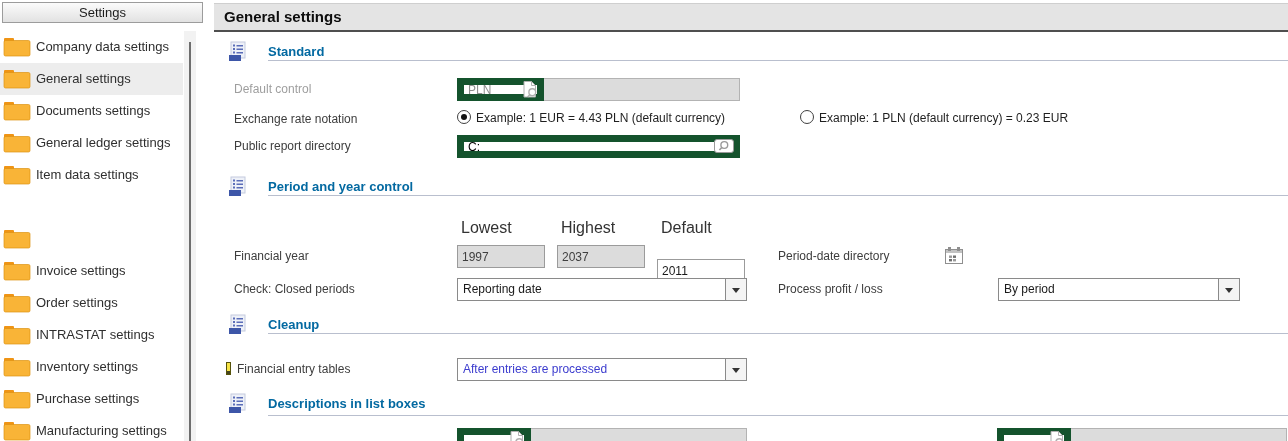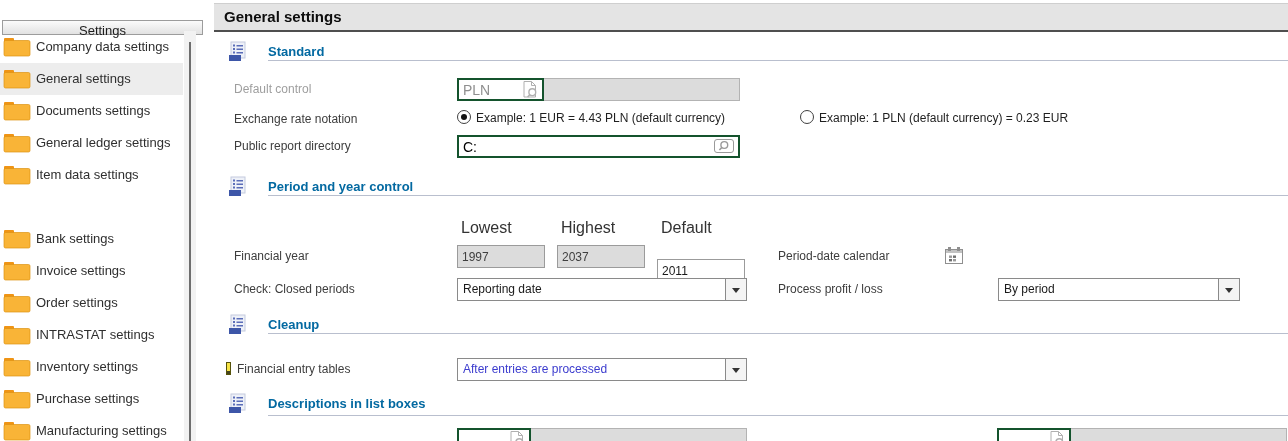--- a/index.html
+++ b/index.html
@@ -4,21 +4,21 @@
 <style>
   html,body{margin:0;padding:0;}
   body{
     width:1288px;height:441px;overflow:hidden;background:#ffffff;
     font-family:"Liberation Sans",sans-serif;color:#2f2f2f;position:relative;
     -webkit-font-smoothing:antialiased;
   }
   
   .sidebar{position:absolute;left:0;top:0;width:210px;height:441px;background:#fff;}
   .sidebar-header{
-    position:absolute;left:2px;top:20px;width:201px;height:15px;
+    position:absolute;left:2px;top:2px;width:201px;height:21px;
     background:linear-gradient(#fbfbfb,#e2e2e2);
     border:1px solid #9c9c9c;box-sizing:border-box;
     text-align:center;line-height:19px;font-size:13px;color:#1d1d1d;cursor:default;
   }
   .nav-item{position:absolute;left:0;width:183px;height:32px;}
   .nav-item.selected{background:#ededed;}
   .nav-item .folder{position:absolute;left:3px;top:5px;}
   .nav-item .nav-label{position:absolute;left:36px;top:0;line-height:32px;font-size:13px;color:#2f2f2f;white-space:nowrap;}
   .scroll-track{position:absolute;left:184px;top:31px;width:12px;bottom:0;background:#f2f2f2;}
   .scroll-thumb{position:absolute;left:5px;top:11px;width:2px;bottom:0;background:#6e6e6e;}
@@ -34,22 +34,22 @@
   .section-rule{position:absolute;left:56px;right:0;height:1px;background:#b9bfce;}
   .flabel{position:absolute;font-size:12px;color:#3d3d3d;line-height:23px;white-space:nowrap;}
   .flabel.dim{color:#9e9e9e;}
   .colhead{position:absolute;font-size:16px;color:#333;white-space:nowrap;}
   .tbox{
     position:absolute;height:23px;box-sizing:border-box;border:1px solid #9b9b9b;background:#fff;
     font-family:"Liberation Sans",sans-serif;font-size:12px;color:#1a1a1a;padding:0 4px;outline:none;
   }
   .tbox.dis{background:#dcdcdc;color:#3f3f3f;}
   .lookup-wrap{position:absolute;height:23px;}
-  .lookup-wrap .lk-input{position:absolute;left:0;top:0;height:23px;box-sizing:border-box;border:2px solid #14532d;
-    background:#fff;font-family:"Liberation Sans",sans-serif;font-size:14px;padding:0 24px 0 4px;outline:none;}
+  .lookup-wrap .lk-input{position:absolute;left:0;top:0;height:23px;box-sizing:border-box;border:7px solid #14532d;
+    background:#fff;font-family:"Liberation Sans",sans-serif;font-size:12px;padding:0 24px 0 4px;outline:none;}
   .lookup-wrap .lk-input.ghost{color:#8f8f8f;}
   .lookup-wrap .lk-icon{position:absolute;top:2px;cursor:pointer;}
   .desc-box{position:absolute;top:0;height:23px;box-sizing:border-box;background:#dcdcdc;border:1px solid #b3b3b3;border-left:none;}
   .dd{position:absolute;height:23px;box-sizing:border-box;border:1px solid #8a8a8a;background:#fff;cursor:default;}
   .dd .dd-value{position:absolute;left:5px;top:0;right:24px;line-height:21px;font-size:12px;color:#1a1a1a;white-space:nowrap;overflow:hidden;}
   .dd .dd-value.blue{color:#3c3ccE;}
   .dd .dd-btn{position:absolute;right:0;top:0;bottom:0;width:20px;border-left:1px solid #8a8a8a;background:#f4f4f4;display:flex;align-items:center;justify-content:center;cursor:pointer;}
   .radio{display:inline-block;width:12px;height:12px;border:1px solid #3f3f3f;border-radius:50%;background:#fff;position:relative;vertical-align:-2px;cursor:pointer;}
   .radio.checked::after{content:"";position:absolute;left:3px;top:3px;width:6px;height:6px;border-radius:50%;background:#111;}
   .radio-label{font-size:12px;color:#1f1f1f;margin-left:5px;white-space:nowrap;margin-top:44px;}
@@ -96,21 +96,20 @@
           <rect x="1" y="2" width="10" height="6" rx="1" fill="#ef9415"></rect>
           <rect x="1" y="4.5" width="26" height="15.5" rx="1.5" fill="#f9b437" stroke="#dd9212" stroke-width="0.7"></rect>
         </svg></span>
     <span class="nav-label">Item data settings</span>
     </div>
   <div class="nav-item" style="top:223px">
     <span class="folder"><svg width="28" height="21" viewBox="0 0 28 21">
           <rect x="1" y="2" width="10" height="6" rx="1" fill="#ef9415"></rect>
           <rect x="1" y="4.5" width="26" height="15.5" rx="1.5" fill="#f9b437" stroke="#dd9212" stroke-width="0.7"></rect>
         </svg></span>
-    <span class="nav-label">Bank settings</span>
     </div>
   <div class="nav-item" style="top:255px">
     <span class="folder"><svg width="28" height="21" viewBox="0 0 28 21">
           <rect x="1" y="2" width="10" height="6" rx="1" fill="#ef9415"></rect>
           <rect x="1" y="4.5" width="26" height="15.5" rx="1.5" fill="#f9b437" stroke="#dd9212" stroke-width="0.7"></rect>
         </svg></span>
     <span class="nav-label">Invoice settings</span>
     </div>
   <div class="nav-item" style="top:287px">
     <span class="folder"><svg width="28" height="21" viewBox="0 0 28 21">
@@ -225,21 +224,21 @@
 
   <span class="colhead" style="left:249px;top:219px">Lowest</span>
   <span class="colhead" style="left:349px;top:219px">Highest</span>
   <span class="colhead" style="left:449px;top:219px">Default</span>
 
   <span class="flabel" style="left:22px;top:245px">Financial year</span>
   <input class="tbox dis" style="left: 245px; top: 245px; width: 88px;" disabled="" value="1997">
   <input class="tbox dis" style="left: 345px; top: 245px; width: 88px;" disabled="" value="2037">
   <input class="tbox" style="left: 445px; top: 259px; width: 88px;" value="2011">
 
-  <span class="flabel" style="left:566px;top:245px">Period-date calendar</span>
+  <span class="flabel" style="left:566px;top:245px">Period-date directory</span>
   <span style="position:absolute;left:732px;top:246px;cursor:pointer">
     <svg width="20" height="19" viewBox="0 0 20 19">
         <rect x="1.5" y="3.5" width="17" height="14" fill="#fff" stroke="#8f8f8f"></rect>
         <rect x="2" y="4" width="16" height="3" fill="#c2c2c2"></rect>
         <rect x="4" y="1" width="3" height="4" fill="#8f8f8f"></rect>
         <rect x="13" y="1" width="3" height="4" fill="#8f8f8f"></rect>
         <rect x="5" y="9.5" width="3" height="2.4" fill="#9a9a9a"></rect>
         <rect x="9" y="9.5" width="3" height="2.4" fill="#6f6f6f"></rect>
         <rect x="5" y="13" width="3" height="2.4" fill="#6f6f6f"></rect>
         <rect x="9" y="13" width="3" height="2.4" fill="#9a9a9a"></rect>

